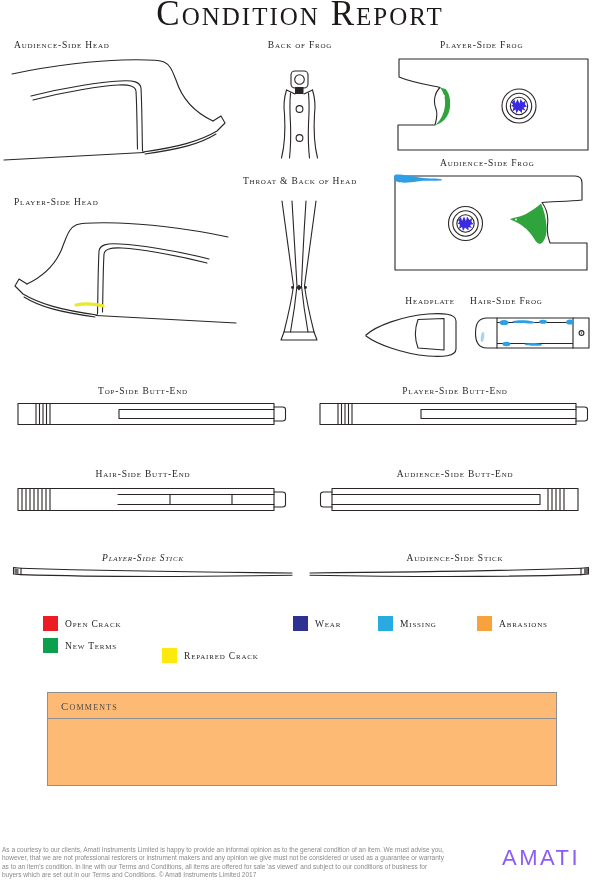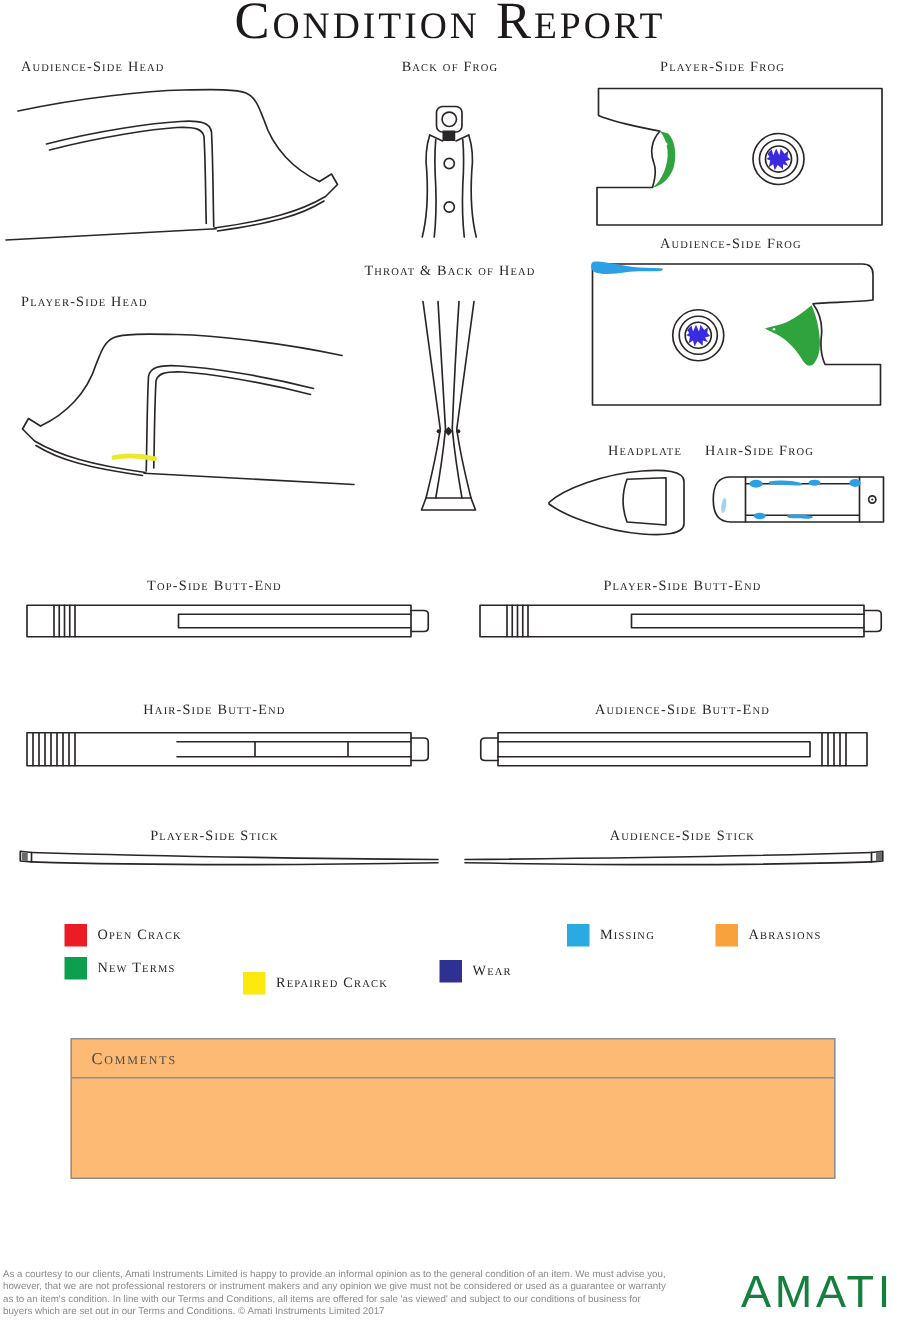--- a/index.html
+++ b/index.html
@@ -16,43 +16,43 @@
   .legend-item{position:absolute;display:flex;align-items:center;gap:7px;text-align:center;}
   .swatch{width:15px;height:15px;flex:0 0 15px;}
   .llabel{font-variant:small-caps;font-size:9.5px;letter-spacing:.8px;color:#2a2526;white-space:nowrap;}
   .comments{position:absolute;left:47px;top:692px;width:508px;height:92px;
             border:1px solid #8f8f8f;background:#fdba74;}
   .comments-header{height:25px;border-bottom:1px solid #8f8f8f;display:flex;align-items:center;}
   .comments-label{margin-left:13px;font-variant:small-caps;font-size:11px;letter-spacing:1.2px;color:#4a4a4a;}
   .comments-body{height:66px;}
   .disclaimer{position:absolute;left:2px;top:846px;width:446px;
               font-family:"Liberation Sans",sans-serif;font-size:6.5px;line-height:1.27;color:#8a8a8a;}
-  .brand{position:absolute;left:486px;top:845px;width:110px;text-align:right;
-         font-family:"Liberation Sans",sans-serif;font-size:30px;letter-spacing:2.5px;color:#15803d;}
+  .brand{position:absolute;left:486px;top:845px;width:110px;text-align:center;
+         font-family:"Liberation Sans",sans-serif;font-size:22px;letter-spacing:2.5px;color:#8b5cf6;}
 </style>
 </head>
 <body>
 
 <div class="page">
 
   <div class="title">Condition Report</div>
 
   <div class="dlabel" style="left:14px;top:40px;text-align:center;">Audience-Side Head</div>
   <div class="dlabel ac" style="left:240px;top:40px;width:120px;">Back of Frog</div>
   <div class="dlabel ar" style="left:440px;top:40px;width:151px;">Player-Side Frog</div>
   <div class="dlabel ar" style="left:440px;top:158px;width:151px;">Audience-Side Frog</div>
   <div class="dlabel" style="left:14px;top:197px;">Player-Side Head</div>
   <div class="dlabel ac" style="left:230px;top:176px;width:140px;">Throat &amp; Back of Head</div>
   <div class="dlabel ac" style="left:370px;top:296px;width:120px;">Headplate</div>
   <div class="dlabel ar" style="left:470px;top:296px;width:118px;">Hair-Side Frog</div>
   <div class="dlabel ac" style="left:40px;top:386px;width:206px;">Top-Side Butt-End</div>
   <div class="dlabel ac" style="left:352px;top:386px;width:206px;">Player-Side Butt-End</div>
   <div class="dlabel ac" style="left:40px;top:469px;width:206px;">Hair-Side Butt-End</div>
   <div class="dlabel ac" style="left:352px;top:469px;width:206px;">Audience-Side Butt-End</div>
-  <div class="dlabel ac" style="left:40px;top:553px;width:206px;">Player-Side Stick</div>
+  <div class="dlabel ac" style="left:40px;top:553px;width:206px;font-style:italic;">Player-Side Stick</div>
   <div class="dlabel ac" style="left:352px;top:553px;width:206px;">Audience-Side Stick</div>
 
   <svg style="left:4px;top:52px;" width="228" height="112" viewBox="0 0 228 112">
     <path class="ln" d="M 8,22 C 50,13 95,8.5 118,8 C 140,7.5 154,7.5 160,10 C 167,13 169,21 172,28 C 178,47 192,61 209,69"></path>
     <path class="ln" d="M 209,69 L 217,64 L 221,71 L 213,79 C 196,89 175,95 139,100"></path>
     <path class="ln" d="M 212,82 C 196,92 176,97 141,102"></path>
     <path class="ln" d="M 0,108 C 55,105 105,102 140,100.5"></path>
     <path class="ln" d="M 27,44 C 62,35 98,30 116,29 C 130,28 136,30 137,36 C 138,55 138,78 138.5,99"></path>
     <path class="ln" d="M 29,48 C 64,39 98,34 114,33 C 126,32.5 131,34 132,39 C 133,56 133,77 133.5,97"></path>
   </svg>
@@ -179,21 +179,21 @@
 
   <div>
     <div class="legend-item" style="left:43px;top:616px;">
       <span class="swatch" style="background: rgb(236, 28, 36);"></span>
       <span class="llabel">Open Crack</span>
     </div>
     <div class="legend-item" style="left:162px;top:616px;margin-top:32px;">
       <span class="swatch" style="background: rgb(253, 233, 13);"></span>
       <span class="llabel">Repaired Crack</span>
     </div>
-    <div class="legend-item" style="left:293px;top:616px;margin-top:24px;">
+    <div class="legend-item" style="left:293px;top:616px;">
       <span class="swatch" style="background: rgb(46, 49, 146);"></span>
       <span class="llabel">Wear</span>
     </div>
     <div class="legend-item" style="left:378px;top:616px;">
       <span class="swatch" style="background: rgb(41, 171, 226);"></span>
       <span class="llabel">Missing</span>
     </div>
     <div class="legend-item" style="left:477px;top:616px;">
       <span class="swatch" style="background: rgb(247, 162, 60);"></span>
       <span class="llabel">Abrasions</span>

